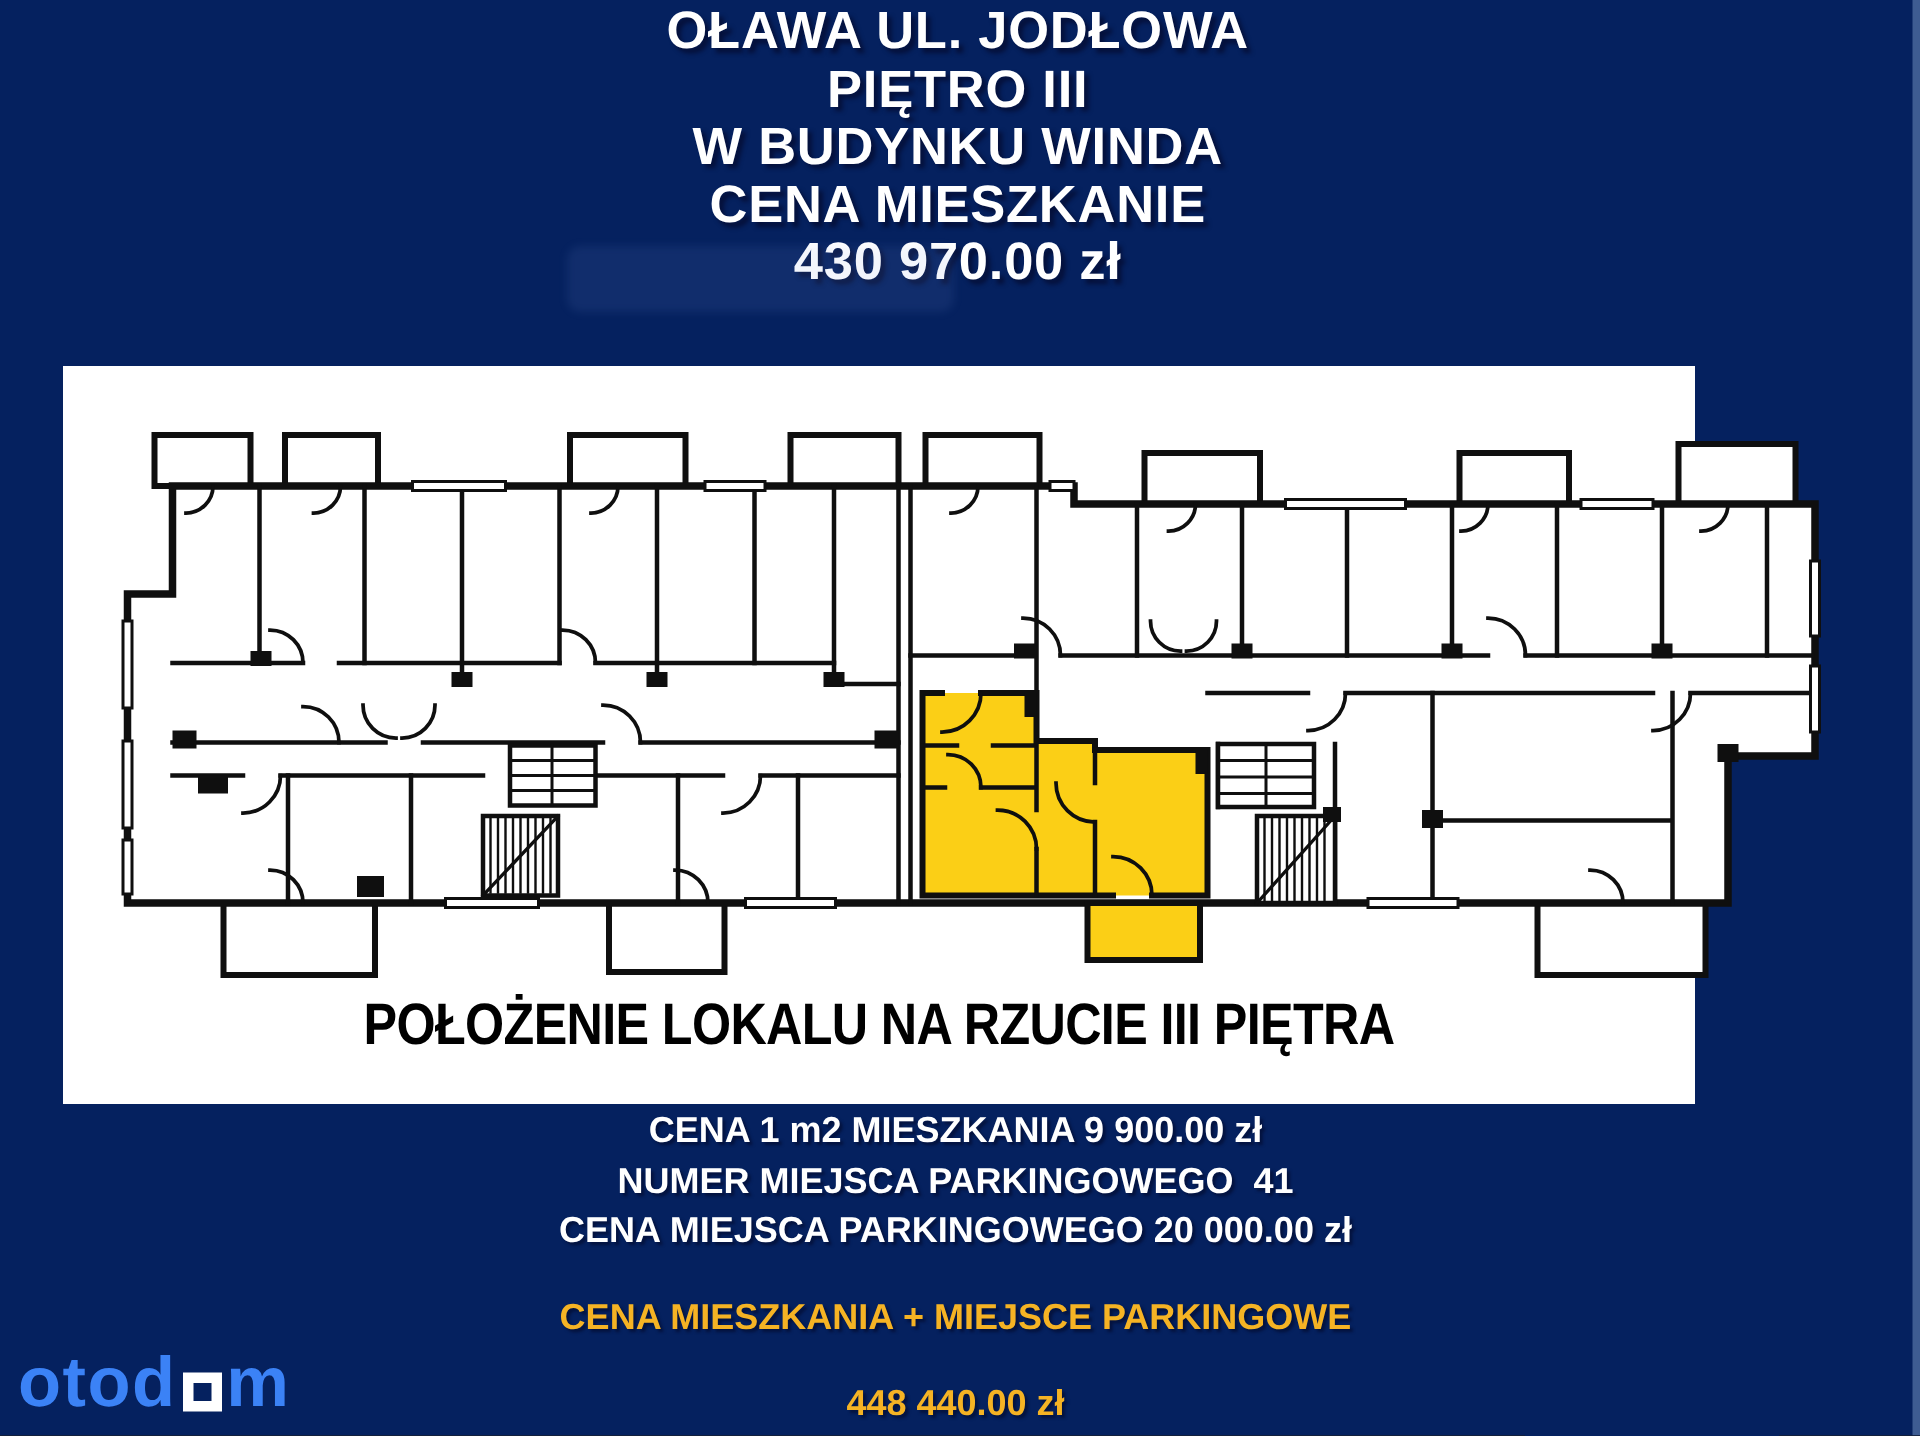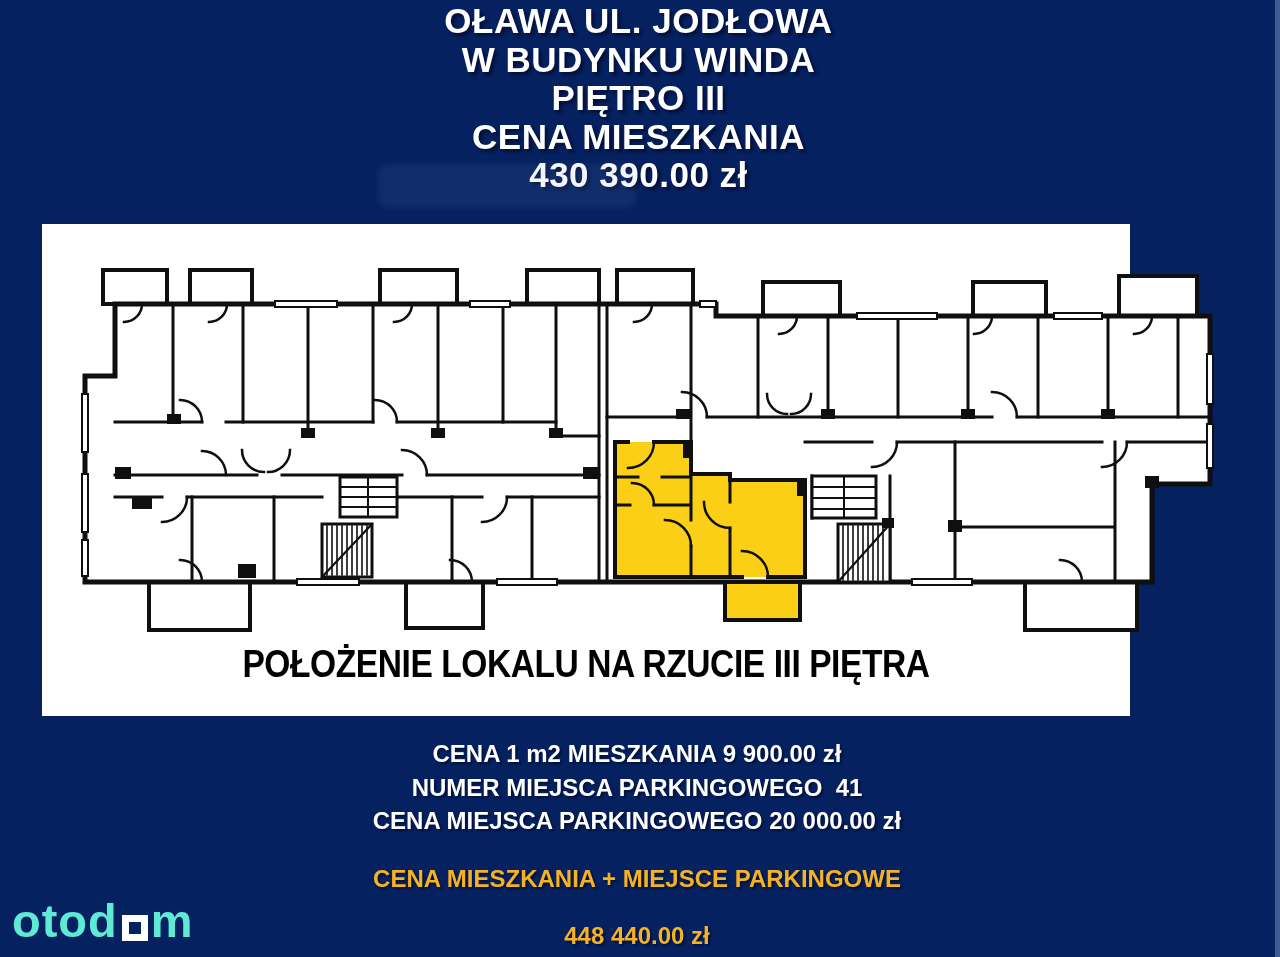--- a/index.html
+++ b/index.html
@@ -24,61 +24,61 @@
     text-align:center;color:var(--header-text);
     font-weight:bold;font-size:35px;line-height:38.6px;letter-spacing:.5px;
     text-shadow:3px 3px 3px rgba(4,8,40,.65);
   }
   .watermark{
     position:absolute;left:378px;top:164px;width:258px;height:44px;
     background:rgba(130,160,225,.10);border-radius:9px;filter:blur(3px);
   }
   
   .panel{
-    position:absolute;left:42px;top:224px;width:1088px;height:492px;
+    position:absolute;left:42px;top:244px;width:1088px;height:492px;
     background:var(--panel-white);
   }
   .panel svg{position:absolute;left:0;top:0;display:block;}
   .caption{
     position:absolute;left:0;right:0;top:418px;text-align:center;
     color:var(--caption-text);font-weight:bold;font-size:39px;
     letter-spacing:-.5px;transform:scaleX(.86);
   }
   
   .footer{
     position:absolute;top:737px;left:0;right:6px;text-align:center;
     font-weight:bold;font-size:24px;line-height:33.6px;
     color:#fff;text-shadow:2px 2px 2px rgba(4,8,40,.6);
   }
   .footer div{white-space:pre-wrap;}
   .f-yellow{color:var(--accent-text-yellow);margin-top:24px;}
   
   .logo{
     position:absolute;left:12px;top:892px;height:58px;
-    color:#5eead4;font-weight:bold;font-size:47px;letter-spacing:1px;
+    color:#3b82f6;font-weight:bold;font-size:47px;letter-spacing:1px;
     display:flex;align-items:baseline;line-height:58px;
   }
   .logo .sq{
     display:inline-block;width:26px;height:26px;box-sizing:border-box;
     border:7px solid #fff;margin:0 3px 0 4px;align-self:flex-end;
     position:relative;top:-9px;
   }
   .edge-strip{position:absolute;top:0;right:0;width:5px;height:100%;background:var(--edge-strip-blue);}
 </style>
 </head>
 <body>
 
 <div class="stage">
 
   <div class="header">
     <div>OŁAWA UL. JODŁOWA</div>
+    <div>PIĘTRO III</div>
     <div>W BUDYNKU WINDA</div>
-    <div>PIĘTRO III</div>
-    <div>CENA MIESZKANIA</div>
-    <div>430 390.00 zł</div>
+    <div>CENA MIESZKANIE</div>
+    <div>430 970.00 zł</div>
   </div>
 
   <div class="watermark"></div>
 
   <div class="panel">
     <svg width="1190" height="492" viewBox="0 0 1190 492">
       <g stroke="#0F0F0F" fill="none" stroke-linecap="square">
 
         <g stroke-width="4" fill="#fff">
           <rect x="61" y="46" width="64" height="34"></rect>

